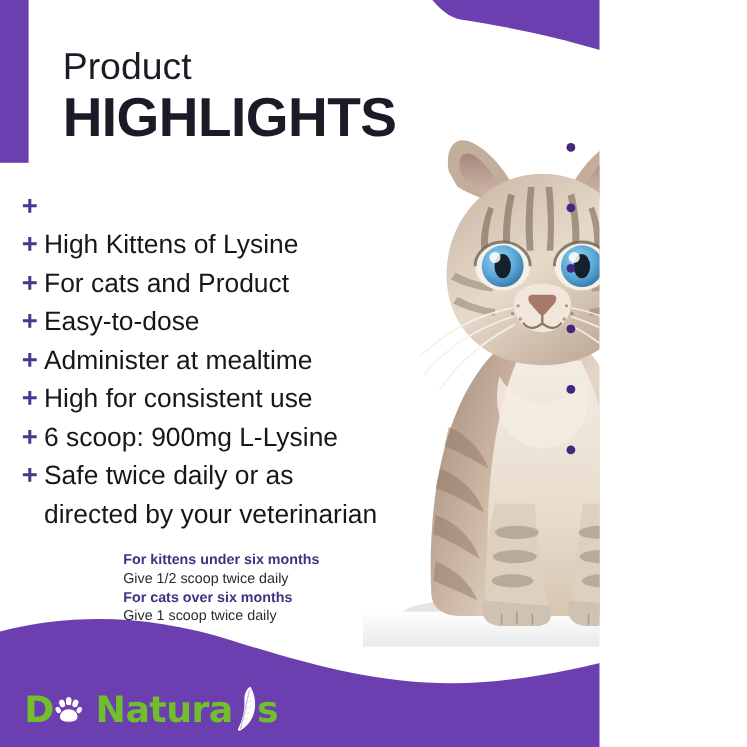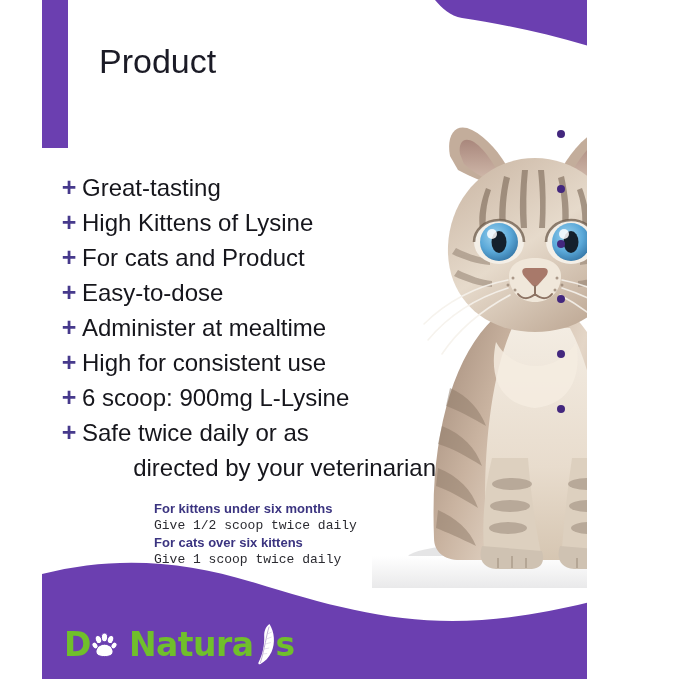--- a/index.html
+++ b/index.html
@@ -10,21 +10,20 @@
   body {
     font-family: "Liberation Sans", sans-serif;
   }
 
   #poster {
     position: relative;
     width: 545px;
     height: 679px;
     background: #ffffff;
     overflow: hidden;
-    margin-left: 42px;
   }
 
   
   .shape-layer {
     position: absolute;
     inset: 0;
     width: 679px;
     height: 679px;
     pointer-events: none;
   }
@@ -80,21 +79,20 @@
     font-size: 24px;
     font-weight: 400;
     color: #16161c;
     line-height: 32px;
     white-space: nowrap;
   }
   .bullet-cont {
     display: flex;
     align-items: flex-start;
     height: 37px;
-    justify-content: flex-end;
   }
   .bullet-cont .bullet-mark { color: transparent; }
 
   
   .dosing {
     position: absolute;
     left: 112px;
     top: 500px;
     z-index: 5;
   }
@@ -104,21 +102,20 @@
     color: #3b3480;
     line-height: 17px;
     white-space: nowrap;
   }
   .dose-line {
     font-size: 13px;
     font-weight: 400;
     color: #2b2b31;
     line-height: 17px;
     white-space: nowrap;
-    font-family: Liberation Mono, monospace;
   }
 
   
   .cat-photo {
     position: absolute;
     left: 330px;
     top: 118px;
     width: 349px;
     height: 470px;
     z-index: 3;
@@ -342,27 +339,27 @@
       <path d="M 190 162 C 222 168 252 184 274 206"></path>
       <path d="M 190 170 C 222 180 250 198 270 222"></path>
       <path d="M 188 177 C 216 192 240 212 256 236"></path>
     </g>
 
     <path d="M 124 224 C 142 256 186 256 204 224 C 210 256 200 286 163 290 C 126 286 117 256 124 224 Z" fill="#f4ece1" opacity="0.85"></path>
   </svg>
 
   <div class="heading-block">
     <div class="heading-kicker">Product</div>
+    <div class="heading-main">HIGHLIGHTS</div>
   </div>
 
   <div class="bullets">
 
     <div class="bullet-row">
       <span class="bullet-mark">+</span>
-      <span class="bullet-text">Great-tasting</span>
     </div>
 
     <div class="bullet-row">
       <span class="bullet-mark">+</span>
       <span class="bullet-text">High Kittens of Lysine</span>
     </div>
 
     <div class="bullet-row">
       <span class="bullet-mark">+</span>
       <span class="bullet-text">For cats and Product</span>
@@ -395,21 +392,21 @@
     <div class="bullet-cont">
       <span class="bullet-mark"></span>
       <span class="bullet-text">directed by your veterinarian</span>
     </div>
 
   </div>
 
   <div class="dosing">
     <div class="dose-head">For kittens under six months</div>
     <div class="dose-line">Give 1/2 scoop twice daily</div>
-    <div class="dose-head">For cats over six kittens</div>
+    <div class="dose-head">For cats over six months</div>
     <div class="dose-line">Give 1 scoop twice daily</div>
   </div>
 
   <div class="dot-column">
     <span class="dot"></span>
     <span class="dot"></span>
     <span class="dot"></span>
     <span class="dot"></span>
     <span class="dot"></span>
     <span class="dot"></span>

